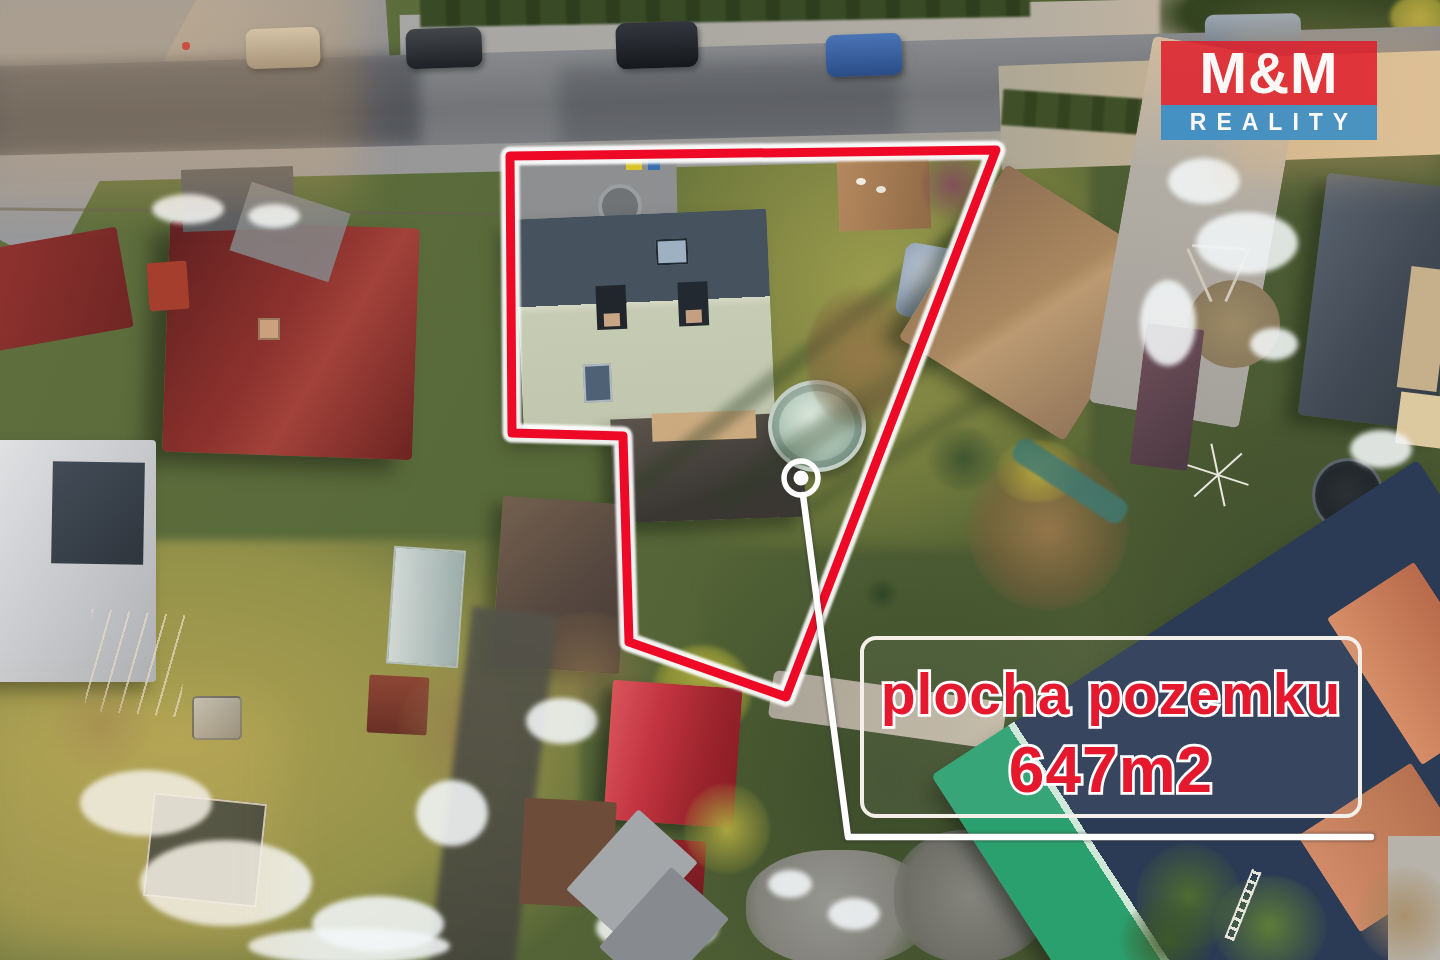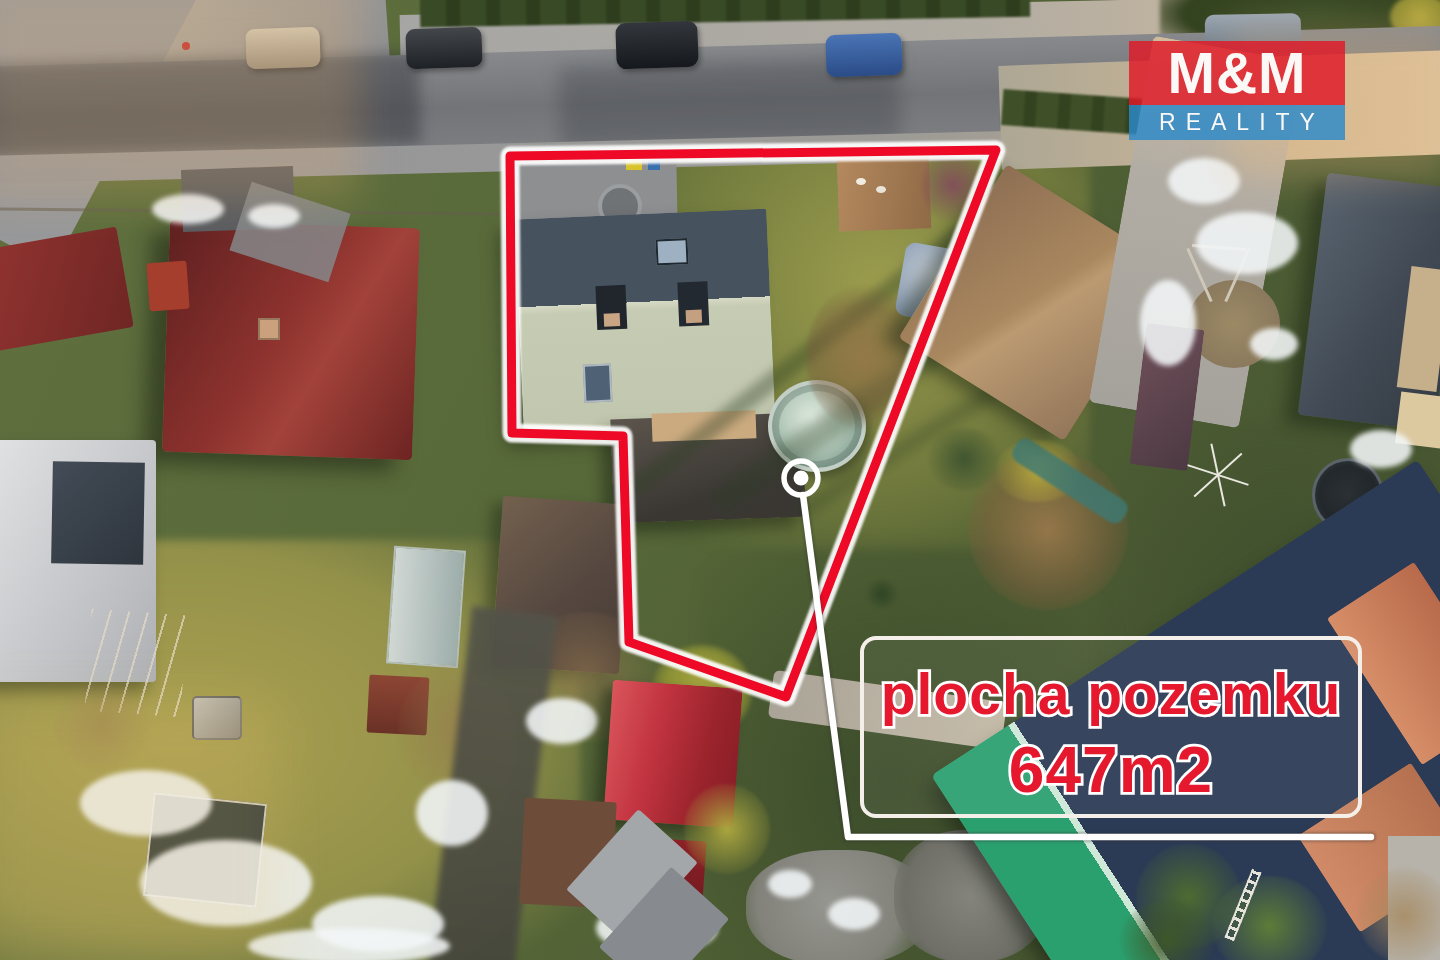--- a/index.html
+++ b/index.html
@@ -5,25 +5,25 @@
   html,body{margin:0;padding:0;background:#222}
   .stage{position:relative;width:1440px;height:960px;overflow:hidden;
          background:linear-gradient(115deg,#60703f 0%,#586939 40%,#4c5c33 70%,#465531 100%);
          font-family:"Liberation Sans",sans-serif}
   .s{position:absolute}
   .snow{position:absolute;background:rgba(243,246,247,.88);border-radius:50%;filter:blur(2.5px)}
   .tree{position:absolute;border-radius:50%;filter:blur(1.5px)}
   #overlay{position:absolute;left:0;top:0;z-index:40}
   .plot-text{font-family:"Liberation Sans",sans-serif;font-weight:bold;fill:#e5182e;
              stroke:#ffffff;stroke-width:5.5px;paint-order:stroke;text-anchor:middle;letter-spacing:1px}
-  .logo{position:absolute;left:1129px;top:41px;width:216px;z-index:50;opacity:.92}
+  .logo{position:absolute;left:1161px;top:41px;width:216px;z-index:50;opacity:.92}
   .logo-red{height:64px;background:rgba(224,26,40,.9);display:flex;align-items:center;justify-content:center}
   .logo-red span{font-weight:bold;font-size:57px;color:#fff;letter-spacing:1px}
   .logo-blue{height:35px;background:rgba(44,138,201,.9);display:flex;align-items:center;justify-content:center}
-  .logo-blue span{font-weight:normal;font-size:23px;color:#fff;letter-spacing:10px;margin-right:-10px}
+  .logo-blue span{font-weight:bold;font-size:23px;color:#fff;letter-spacing:10px;margin-right:-10px}
 </style>
 </head>
 <body>
 
 <div class="stage">
 
   <div class="s" style="left:-40px;top:540px;width:620px;height:440px;background:radial-gradient(ellipse at 35% 45%,#aaa050 0%,#93914a 55%,rgba(110,120,60,0) 88%);filter:blur(4px)"></div>
   <div class="s" style="left:620px;top:110px;width:470px;height:440px;background:radial-gradient(ellipse at 55% 40%,rgba(180,175,85,.75) 0%,rgba(150,150,70,.45) 55%,rgba(120,130,60,0) 85%);filter:blur(5px)"></div>
   <div class="s" style="left:1100px;top:420px;width:360px;height:480px;background:radial-gradient(ellipse at 50% 50%,rgba(60,75,44,.8),rgba(60,75,44,0) 85%);filter:blur(6px)"></div>
   <div class="s" style="left:700px;top:540px;width:420px;height:440px;background:radial-gradient(ellipse at 45% 55%,rgba(58,74,42,.85),rgba(58,74,42,0) 85%);filter:blur(6px)"></div>

